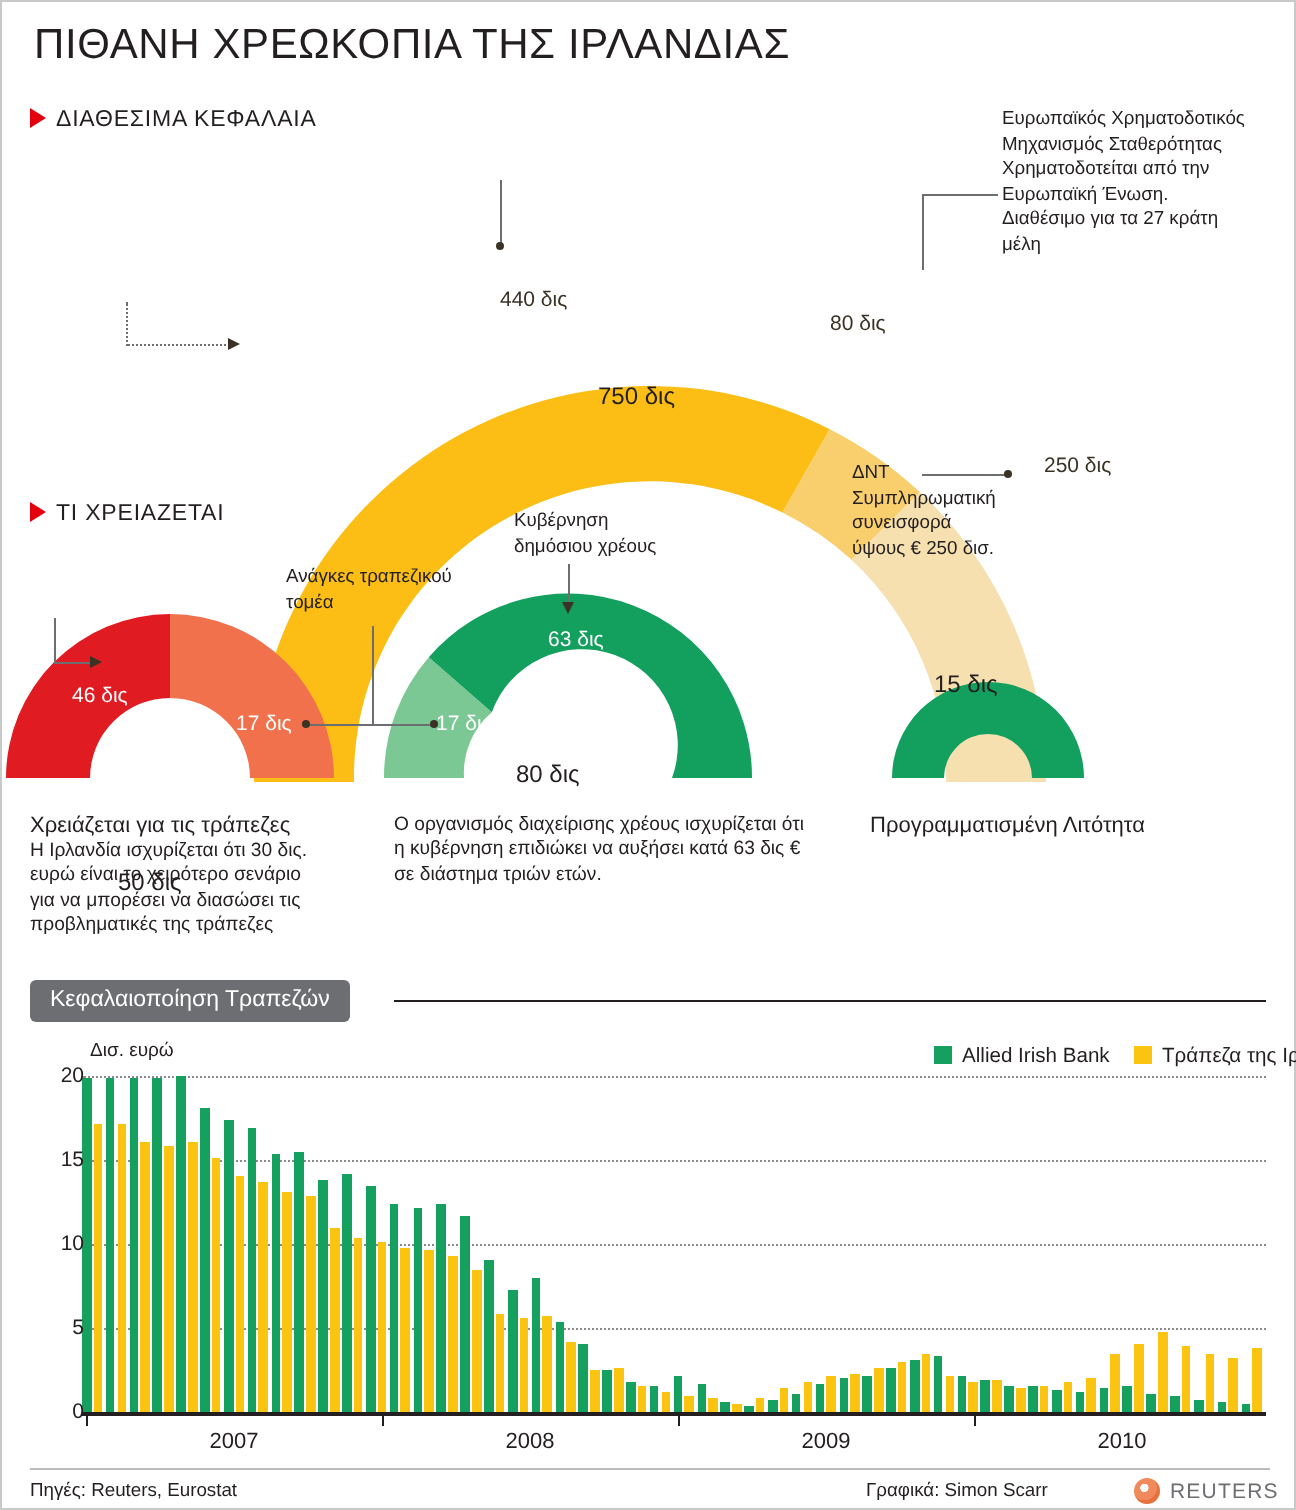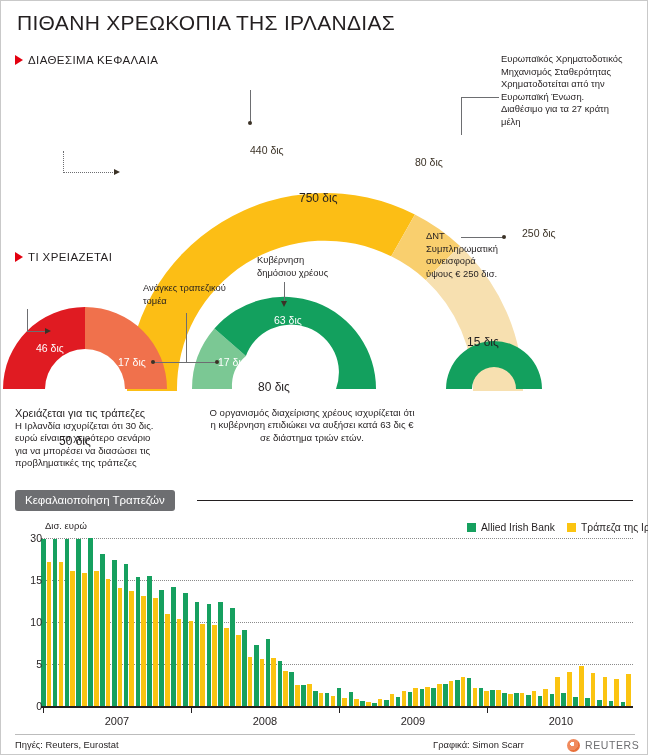--- a/index.html
+++ b/index.html
@@ -175,26 +175,27 @@
 
   <div class="note-big" style="left:14px;top:406px;width:180px;">
     <div class="lead">Χρειάζεται για τις τράπεζες</div>
     <div style="white-space:pre-line;">Η Ιρλανδία ισχυρίζεται ότι 30 δις.
 ευρώ είναι το χειρότερο σενάριο
 για να μπορέσει να διασώσει τις
 προβληματικές της τράπεζες</div>
   </div>
 
   <div class="note-big" style="left:196px;top:406px;width:230px;">
-    <div style="white-space:pre-line;text-align:center;">Ο οργανισμός διαχείρισης χρέους ισχυρίζεται ότι
+    <div style="white-space:pre-line;">Ο οργανισμός διαχείρισης χρέους ισχυρίζεται ότι
 η κυβέρνηση επιδιώκει να αυξήσει κατά 63 δις €
 σε διάστημα τριών ετών.</div>
   </div>
 
   <div class="note-big" style="left:434px;top:406px;width:205px;">
+    <div class="lead">Προγραμματισμένη Λιτότητα</div>
   </div>
 
   <div class="cap-pill">Κεφαλαιοποίηση Τραπεζών</div>
   <div class="cap-rule"></div>
 
   <div class="yunit">Δισ. ευρώ</div>
 
   <div class="legend" style="left:466px;">
     <span class="lg-sw" style="background:#16a05f;"></span><span>Allied Irish Bank</span>
   </div>
@@ -403,21 +404,21 @@
           <div class="bar g" style="height: 5.04px;"></div>
           <div class="bar y" style="height: 26.88px;"></div>
         </div>
         <div class="grp" style="width: 11.84px;">
           <div class="bar g" style="height: 4.2px;"></div>
           <div class="bar y" style="height: 31.92px;"></div>
         </div>
       </div>
   </div>
 
-  <div class="ytick" style="top:531px;">30</div>
+  <div class="ytick" style="top:531px;">20</div>
   <div class="ytick" style="top:573px;">15</div>
   <div class="ytick" style="top:615px;">10</div>
   <div class="ytick" style="top:657px;">5</div>
   <div class="ytick" style="top:699px;">0</div>
 
   <div class="xtick" style="left:42px;"></div>
   <div class="xtick" style="left:190px;"></div>
   <div class="xtick" style="left:338px;"></div>
   <div class="xtick" style="left:486px;"></div>
 

